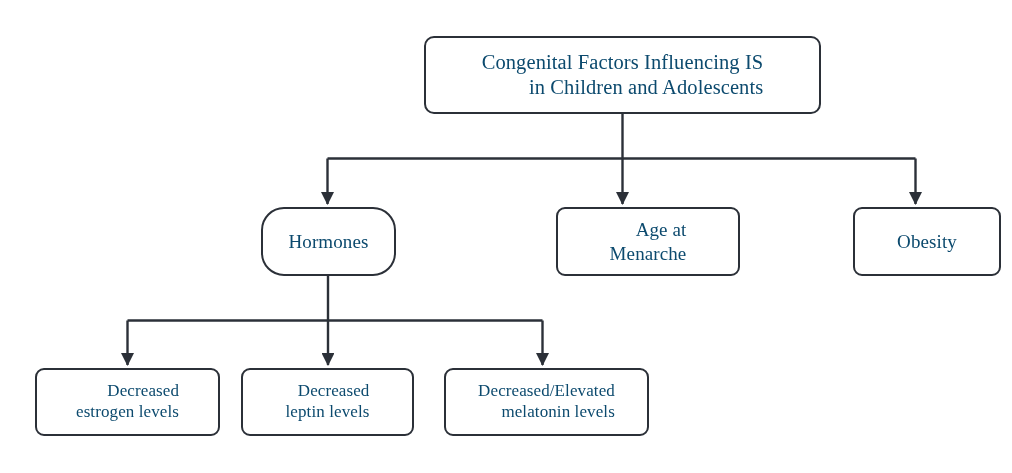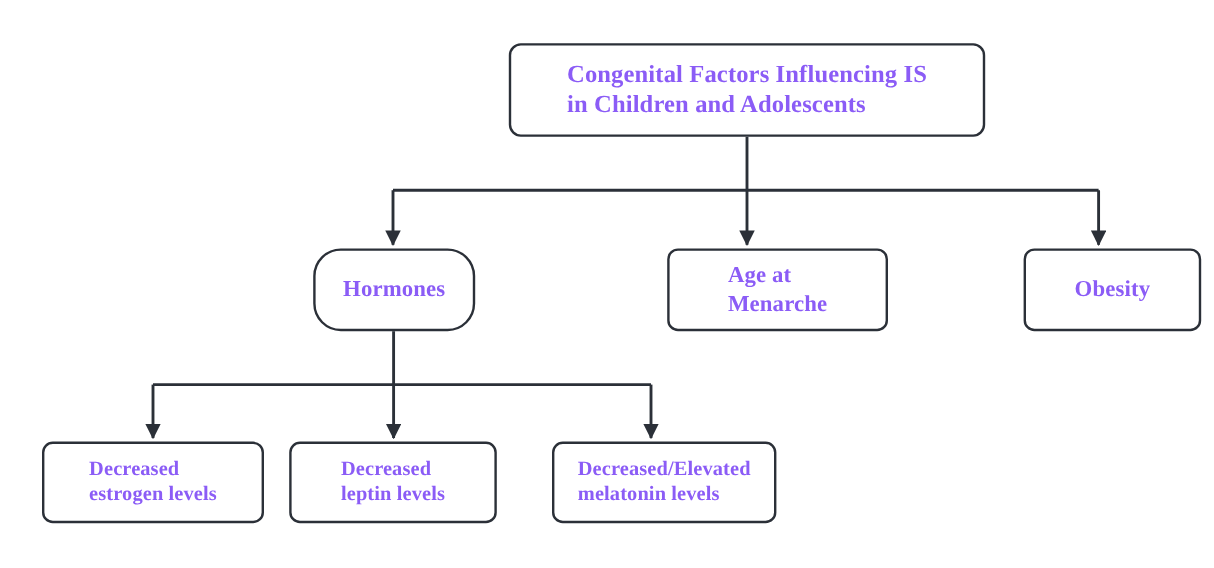--- a/index.html
+++ b/index.html
@@ -32,23 +32,23 @@
   .node {
     position: absolute;
     z-index: 2;
     box-sizing: border-box;
     background: #ffffff;
     border: 2.4px solid #2b3038;
     border-radius: 9px;
     display: flex;
     align-items: center;
     justify-content: center;
-    text-align: left;
-    color: #8b5cf6;
-    font-weight: bold;
+    text-align: right;
+    color: #0c4a6e;
+    font-weight: normal;
     line-height: 1.22;
     letter-spacing: 0.1px;
   }
   .node .label {
     display: block;
     padding: 0 6px;
     white-space: pre-line;
   }
   
   .node.root {
@@ -69,21 +69,21 @@
   .node.n-menarche   { left: 556px; width: 184px; }
   .node.n-obesity    { left: 853px; width: 148px; }
   
   .node.lvl3 {
     top: 368px;
     height: 68px;
     font-size: 17px;
   }
   .node.n-estrogen   { left: 35px;  width: 185px; }
   .node.n-leptin     { left: 241px; width: 173px; }
-  .node.n-melatonin  { left: 460px; width: 187px; }
+  .node.n-melatonin  { left: 444px; width: 205px; }
 </style>
 </head>
 <body>
 
 <div id="canvas">
 
   <svg id="edges" viewBox="0 0 1012 473" width="1012" height="473" aria-hidden="true">
     <defs>
       <marker id="arrowhead" viewBox="0 0 10 10" refX="9.2" refY="5" markerWidth="5.4" markerHeight="5.4" orient="auto-start-reverse">
         <path d="M 0 0 L 10 5 L 0 10 z" fill="#2b3038"></path>

